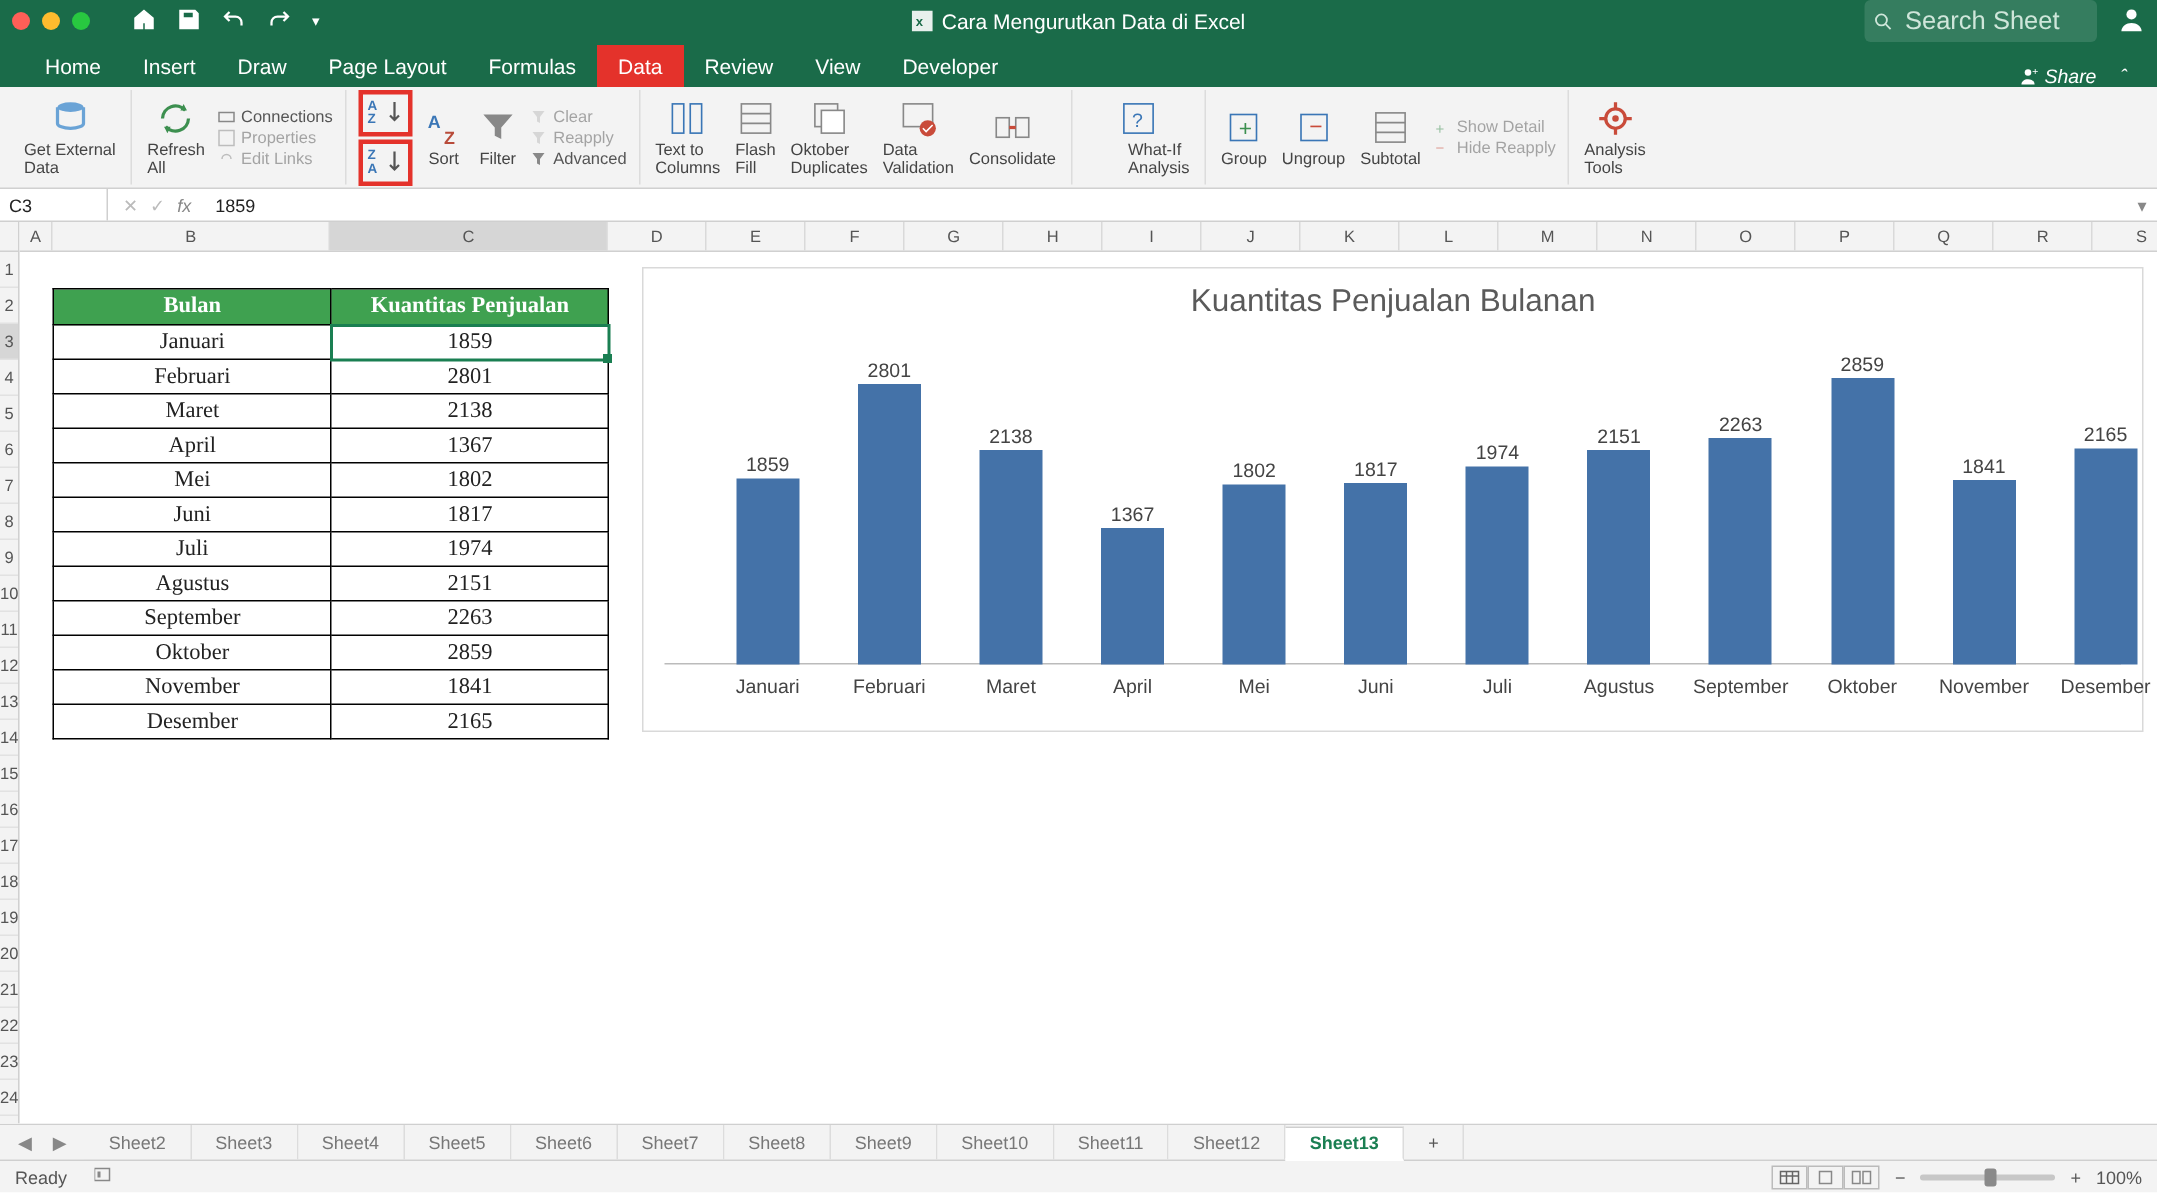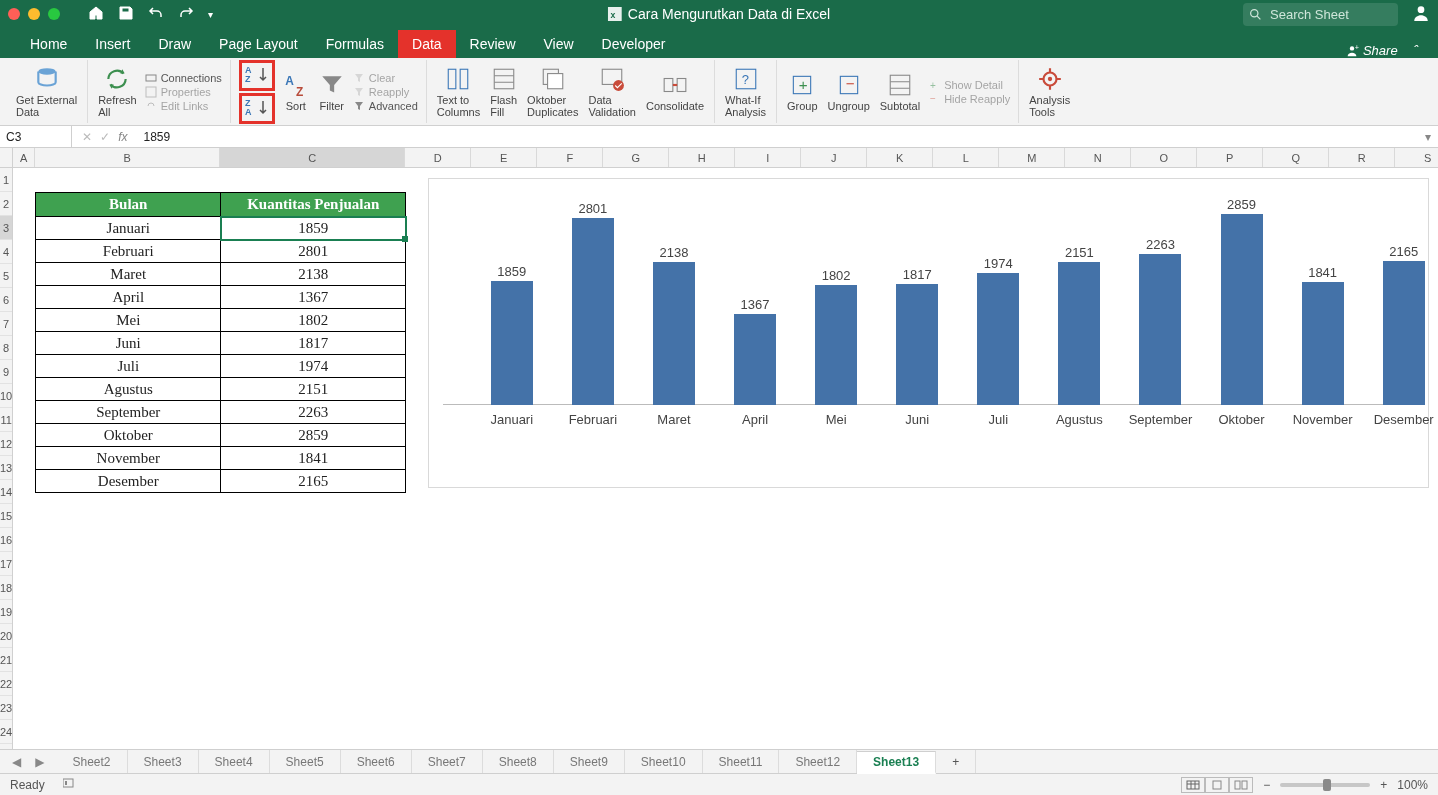--- a/index.html
+++ b/index.html
@@ -9,21 +9,21 @@
   
   .title-bar { height:28px; background:#1a6b49; color:#fff; display:flex; align-items:center; padding:0 8px; position:relative; }
   .traffic { display:flex; gap:8px; align-items:center; }
   .dot { width:12px; height:12px; border-radius:50%; }
   .dot.red { background:#ff5f57; } .dot.yellow { background:#febc2e; } .dot.green { background:#28c840; }
   .qat { display:flex; gap:14px; margin-left:28px; align-items:center; }
   .qat svg { fill:#fff; stroke:#fff; }
   .title-text { position:absolute; left:50%; transform:translateX(-50%); font-size:14px; display:flex; align-items:center; gap:6px;}
   .title-right { margin-left:auto; display:flex; align-items:center; gap:14px; }
   .search-pill { display:flex; align-items:center; background:rgba(255,255,255,0.12); border-radius:4px; padding:3px 10px 3px 6px; gap:6px;}
-  .search-pill input { background:transparent; border:none; color:#ffffff; font-size:13px; width:120px; outline:none;}
+  .search-pill input { background:transparent; border:none; color:#ffffff; font-size:17px; width:120px; outline:none;}
   .search-pill input::placeholder { color:#cfe6da; }
 
   
   .tab-bar { height:30px; background:#1a6b49; display:flex; align-items:flex-end; padding:0 16px; color:#fff;}
   .tab { padding:6px 14px; cursor:pointer; font-size:14px; }
   .tab.active { background:#e4322b; color:#fff; border:2px solid #e4322b; padding:4px 12px;}
   .tab-right { margin-left:auto; display:flex; align-items:center; gap:6px; padding-right:4px;font-style:italic;}
 
   
   .ribbon { height:68px; background:#f3f3f3; border-bottom:1px solid #d0d0d0; display:flex; align-items:stretch; padding:2px 6px; gap:0;}
@@ -299,21 +299,21 @@
             <span>Consolidate</span>
           </div>
     </div>
   </div>
   <div class="grp">
         <div class="big">
           <svg viewBox="0 0 24 24">
             <rect x="3" y="3" width="18" height="18" fill="none" stroke="#3a76b6"></rect>
             <text x="8" y="17" font-size="12" fill="#3a76b6">?</text>
           </svg>
-          <span style="white-space:pre;">What-If
+          <span style="white-space:pre;margin-left:27px;">What-If
 Analysis</span>
         </div>
       </div>
   <div class="grp">
     <div class="grp-row">
       <div class="big">
             <svg viewBox="0 0 24 24">
               <rect x="4" y="4" width="16" height="16" fill="none" stroke="#3a76b6"></rect>
               <text x="9" y="17" font-size="14" fill="#3c8f4f">+</text>
             </svg>
@@ -477,20 +477,21 @@
                 <td class="c-b">November</td>
                 <td class="c-c">1841</td>
               </tr>
               <tr>
                 <td class="c-b">Desember</td>
                 <td class="c-c">2165</td>
               </tr>
             </tbody>
       </table>
       <div class="chart-box">
+        <div class="chart-title">Kuantitas Penjualan Bulanan</div>
         <div class="plot" id="plot">
               <div class="axis"></div>
               <div class="bar-wrap" style="left: 47.5417px;">
                 <div class="barlabel">1859</div>
                 <div class="bar" style="height: 123.933px;"></div>
               </div>
               <div class="catlabel" style="left: 68.5417px;">Januari</div>
               <div class="bar-wrap" style="left: 128.625px;">
                 <div class="barlabel">2801</div>
                 <div class="bar" style="height: 186.733px;"></div>

